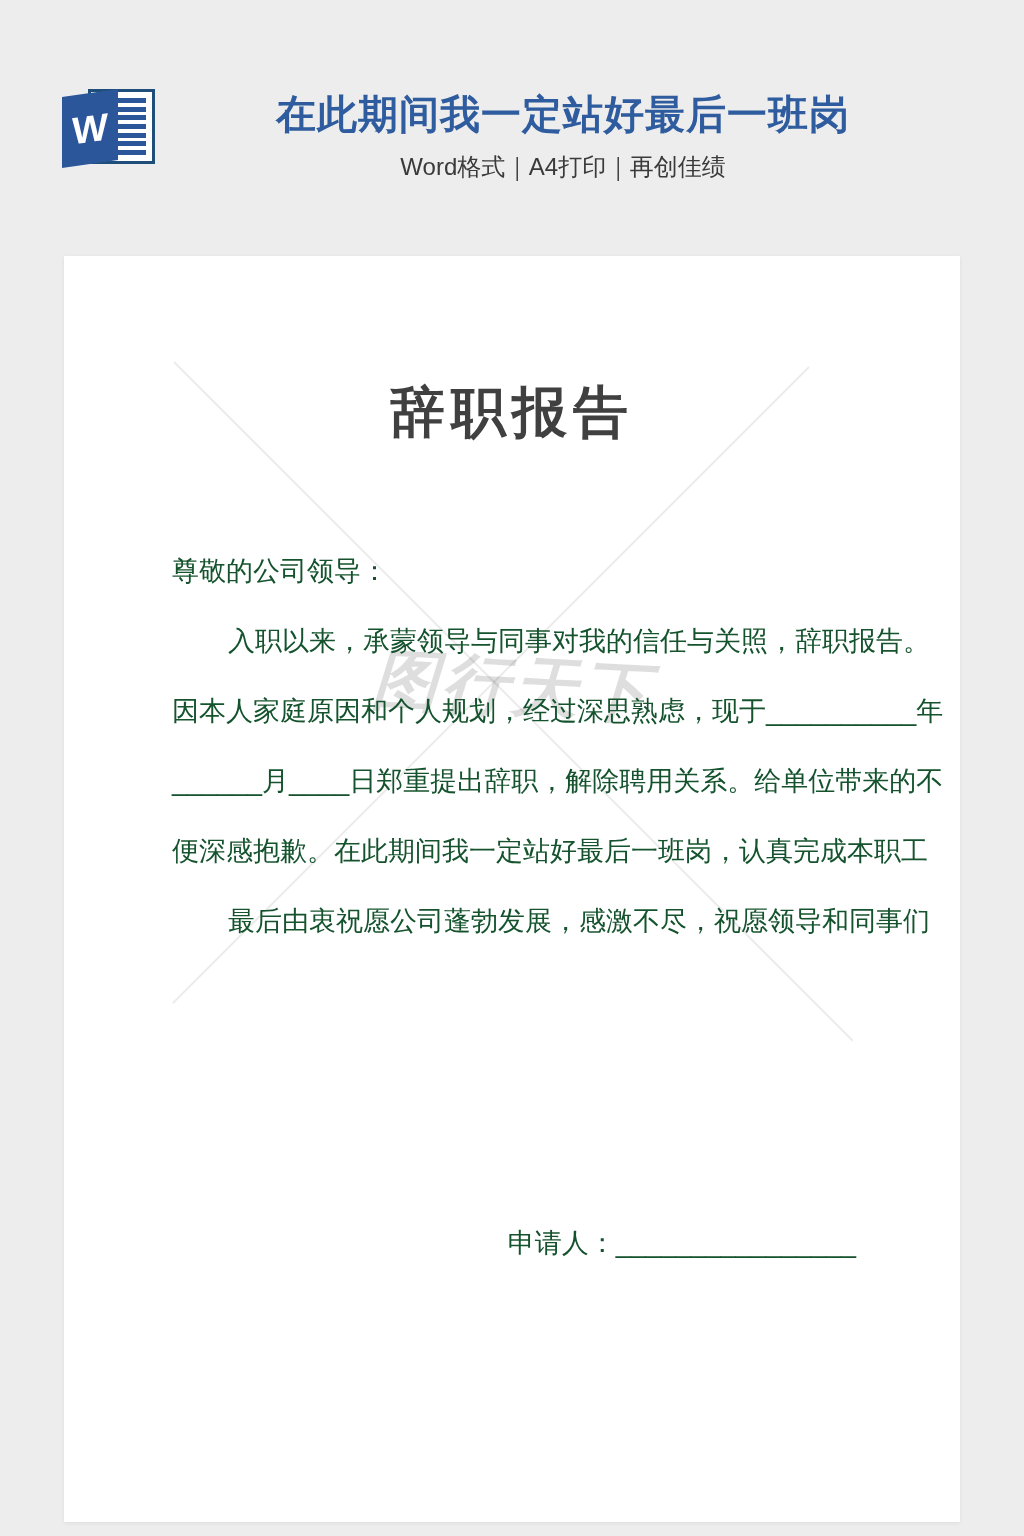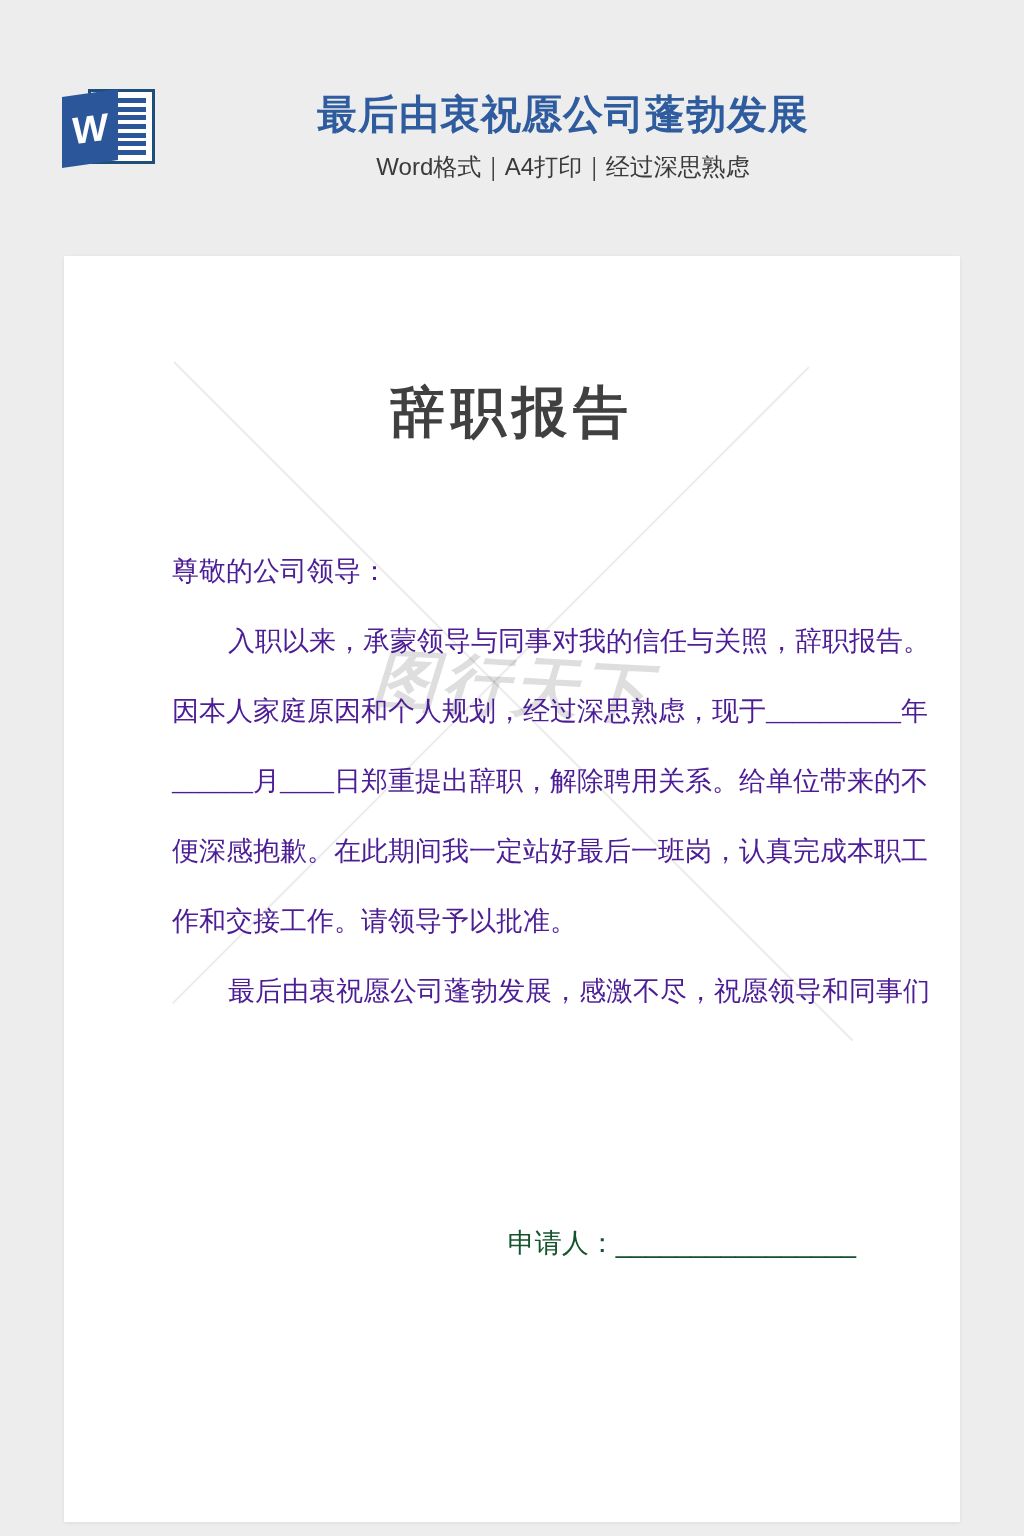--- a/index.html
+++ b/index.html
@@ -31,21 +31,21 @@
   .page{
     position:absolute;left:64px;top:256px;width:896px;height:1266px;background:#ffffff;
     box-shadow:0 1px 4px rgba(0,0,0,0.07);overflow:hidden;
   }
   .doc-title{
     position:absolute;left:0;top:126px;width:100%;text-align:center;
     font-size:55px;font-weight:bold;color:#404040;letter-spacing:6px;line-height:60px;
   }
   .doc-body{
     position:absolute;left:108px;right:86px;top:280px;
-    font-size:27px;color:#4c1d95;line-height:70px;font-family:Liberation Serif, serif;
+    font-size:27px;color:#14532d;line-height:70px;
   }
   .doc-line{white-space:nowrap;}
   .doc-line.indent{text-indent:56px;}
   .signature{
     position:absolute;right:104px;top:954px;text-align:right;
     font-size:27px;color:#14532d;line-height:67px;
   }
   .sig-line{white-space:nowrap;}
   
   .wm-line{
@@ -71,22 +71,22 @@
       <div class="stripe"></div>
       <div class="stripe"></div>
       <div class="stripe"></div>
       <div class="stripe"></div>
       <div class="stripe"></div>
       <div class="stripe"></div>
     </div>
     <div class="word-flap">W</div>
   </div>
   <div class="header-text">
-    <div class="header-title">最后由衷祝愿公司蓬勃发展</div>
-    <div class="header-sub">Word格式｜A4打印｜经过深思熟虑</div>
+    <div class="header-title">在此期间我一定站好最后一班岗</div>
+    <div class="header-sub">Word格式｜A4打印｜再创佳绩</div>
   </div>
 </div>
 
 <div class="page">
   <div class="wm-line wm-line-a"></div>
   <div class="wm-line wm-line-b"></div>
   <div class="wm-text">图行天下</div>
 
   <div class="doc-title">辞职报告</div>
 
@@ -95,21 +95,20 @@
       <div class="doc-line">尊敬的公司领导：</div>
 
       <div class="doc-line indent">入职以来，承蒙领导与同事对我的信任与关照，辞职报告。</div>
 
       <div class="doc-line">因本人家庭原因和个人规划，经过深思熟虑，现于__________年</div>
 
       <div class="doc-line">______月____日郑重提出辞职，解除聘用关系。给单位带来的不</div>
 
       <div class="doc-line">便深感抱歉。在此期间我一定站好最后一班岗，认真完成本职工</div>
 
-      <div class="doc-line">作和交接工作。请领导予以批准。</div>
 
       <div class="doc-line indent">最后由衷祝愿公司蓬勃发展，感激不尽，祝愿领导和同事们</div>
 
     </div>
 
   <div class="signature">
     <div class="sig-line">申请人：________________</div>
   </div>
 </div>
 

